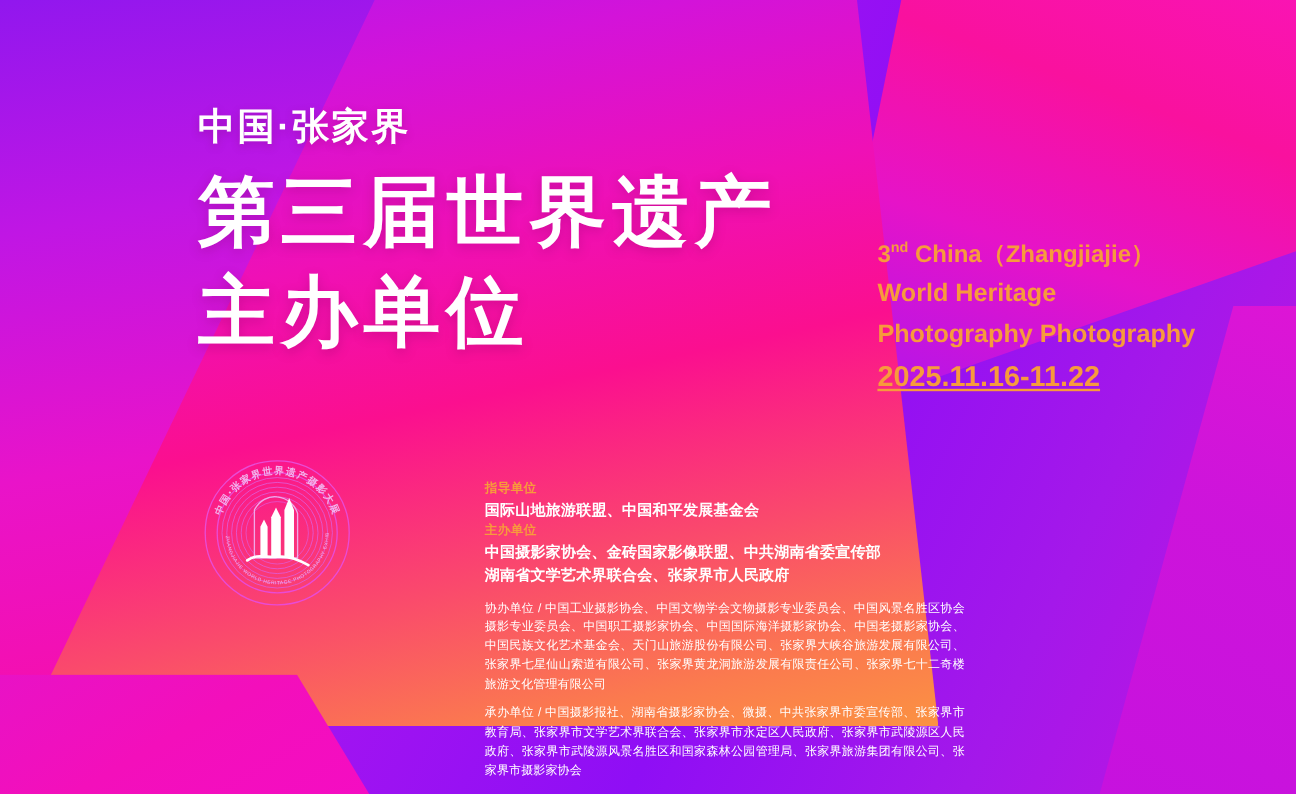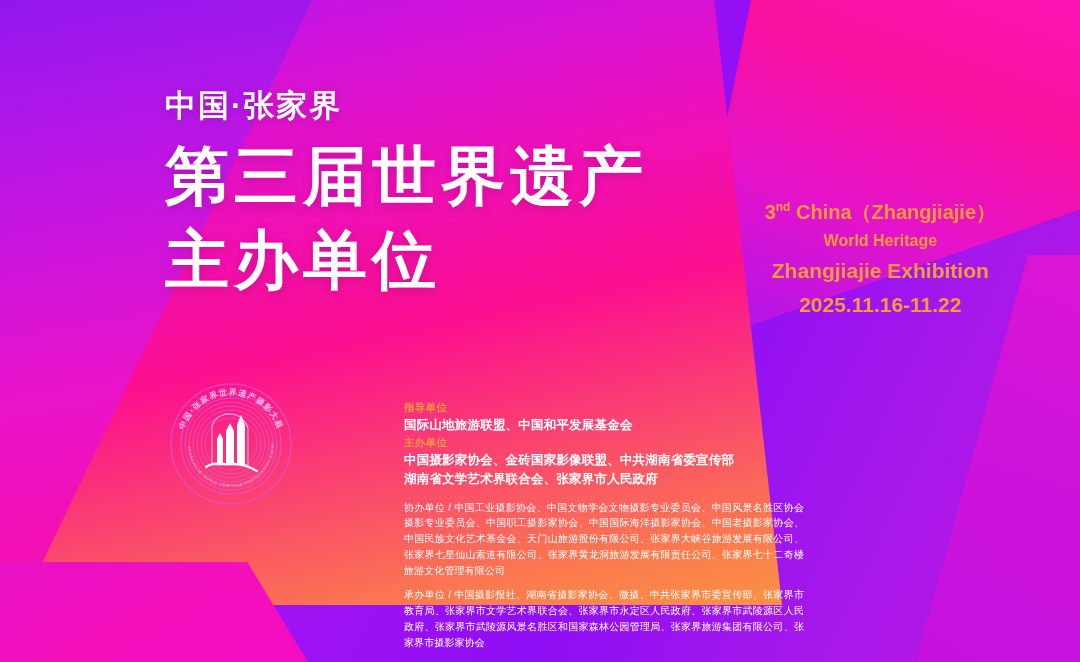--- a/index.html
+++ b/index.html
@@ -85,30 +85,30 @@
     letter-spacing: 5px;
     line-height: 1.12;
     text-shadow: 0 3px 10px rgba(130, 0, 90, .30);
   }
   .title-line.second { margin-top: 12px; }
 
   
   .english {
     position: absolute;
     right: 84px; top: 196px;
-    text-align: center;
+    text-align: left;
     z-index: 5;
     color: #f79a3c;
     font-weight: bold;
   }
   .en-line { line-height: 1.62; white-space: nowrap; }
   .en-1 { font-size: 20px; }
-  .en-2 { font-size: 16px; }
+  .en-2 { font-size: 21px; }
   .en-3 { font-size: 21px; }
-  .en-4 { font-size: 21px; }
+  .en-4 { font-size: 24px; text-decoration: underline; }
   .en-sup { font-size: 12px; vertical-align: super; }
 
   
   .seal {
     position: absolute;
     left: 168px; top: 381px;
     width: 126px; height: 126px;
     z-index: 6;
   }
 
@@ -159,21 +159,21 @@
 
   <div class="headline">
     <div class="kicker">中国·张家界</div>
     <div class="title-line">第三届世界遗产</div>
     <div class="title-line second">主办单位</div>
   </div>
 
   <div class="english">
     <div class="en-line en-1"><span>3</span><span class="en-sup">nd</span><span> China（Zhangjiajie）</span></div>
     <div class="en-line en-2">World Heritage</div>
-    <div class="en-line en-3">Zhangjiajie Exhibition</div>
+    <div class="en-line en-3">Photography Photography</div>
     <div class="en-line en-4">2025.11.16-11.22</div>
   </div>
 
   <div class="seal">
     <svg viewBox="0 0 126 126" width="126" height="126" aria-hidden="true">
       <defs>
         <path id="arcTop" d="M 14,63 A 49,49 0 0 1 112,63" fill="none"></path>
         <path id="arcBottom" d="M 20,63 A 43,43 0 0 0 106,63" fill="none"></path>
       </defs>
       <g>

